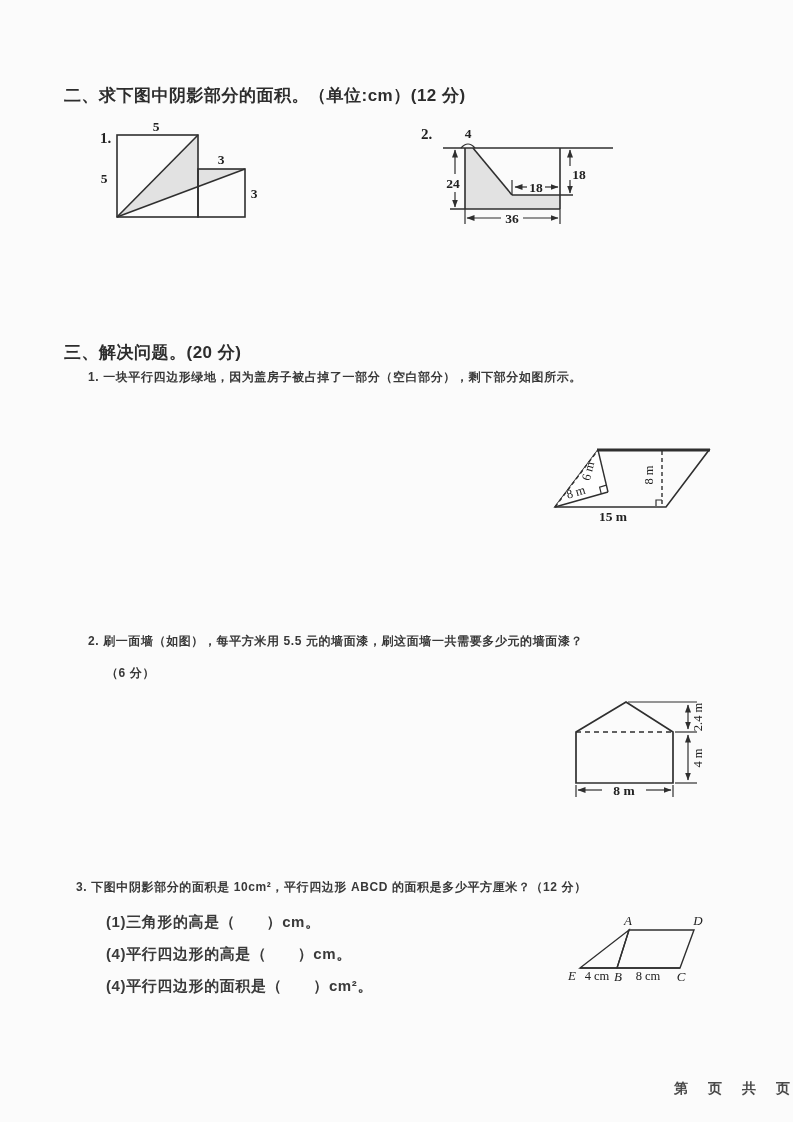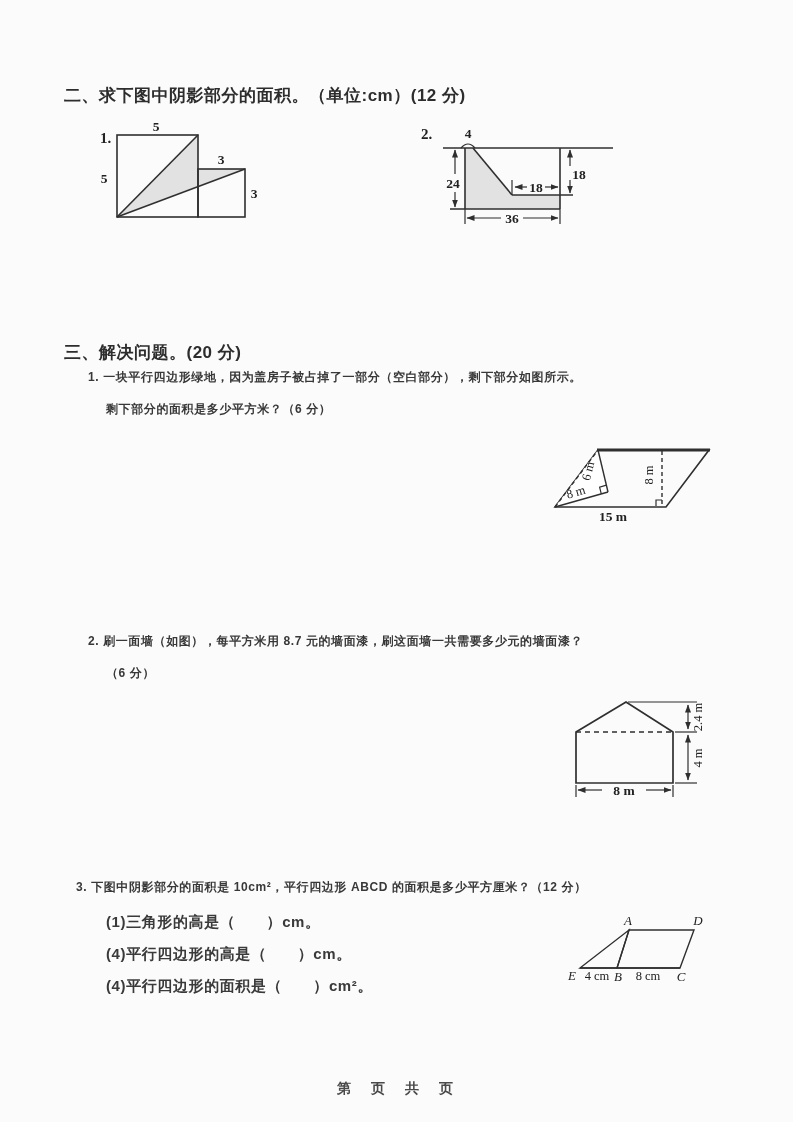--- a/index.html
+++ b/index.html
@@ -27,31 +27,30 @@
 </style>
 </head>
 <body>
 
 <div class="page">
 
   <div class="txt h1" style="left:64px;top:84px">二、求下图中阴影部分的面积。（单位:cm）(12 分)</div>
   <div class="txt h1" style="left:64px;top:341px">三、解决问题。(20 分)</div>
 
   <div class="txt body-line" style="left:88px;top:369px">1. 一块平行四边形绿地，因为盖房子被占掉了一部分（空白部分），剩下部分如图所示。</div>
-  <div class="txt body-line" style="left:106px;top:401px">剩下部分的面积是多少平方米？（6 分）</div>
 
-  <div class="txt body-line" style="left:88px;top:633px">2. 刷一面墙（如图），每平方米用 8.7 元的墙面漆，刷这面墙一共需要多少元的墙面漆？</div>
+  <div class="txt body-line" style="left:88px;top:633px">2. 刷一面墙（如图），每平方米用 5.5 元的墙面漆，刷这面墙一共需要多少元的墙面漆？</div>
   <div class="txt body-line" style="left:106px;top:665px">（6 分）</div>
 
   <div class="txt body-line" style="left:76px;top:879px">3. 下图中阴影部分的面积是 10cm²，平行四边形 ABCD 的面积是多少平方厘米？（12 分）</div>
   <div class="txt sub-line" style="left:106px;top:913px">(1)三角形的高是（　　）cm。</div>
   <div class="txt sub-line" style="left:106px;top:945px">(4)平行四边形的高是（　　）cm。</div>
   <div class="txt sub-line" style="left:106px;top:977px">(4)平行四边形的面积是（　　）cm²。</div>
 
-  <div class="txt footer" style="left:0;right:0;top:1080px;text-align:center">第　页　共　页</div>
+  <div class="txt footer" style="left:0;right:0;top:1080px;text-align:right">第　页　共　页</div>
 
   <svg class="fig" viewBox="0 0 793 1122">
     <defs>
       <marker id="mE" markerWidth="9" markerHeight="8" refX="7.5" refY="3" orient="auto" markerUnits="userSpaceOnUse">
         <path d="M0,0 L8,3 L0,6 Z" fill="#2f2f2f"></path>
       </marker>
       <marker id="mS" markerWidth="9" markerHeight="8" refX="7.5" refY="3" orient="auto-start-reverse" markerUnits="userSpaceOnUse">
         <path d="M0,0 L8,3 L0,6 Z" fill="#2f2f2f"></path>
       </marker>
     </defs>

